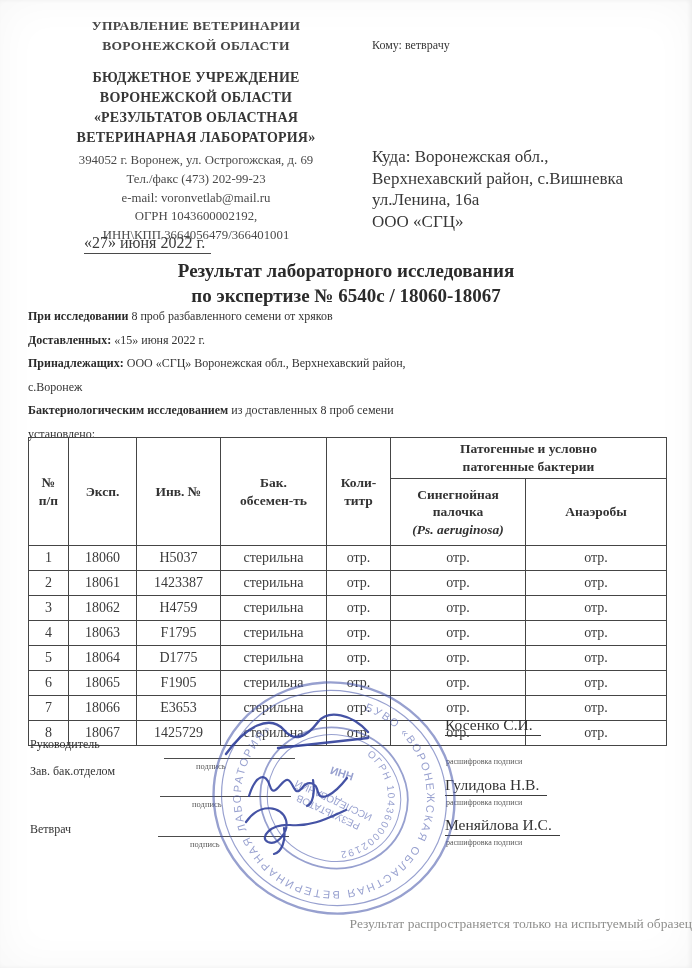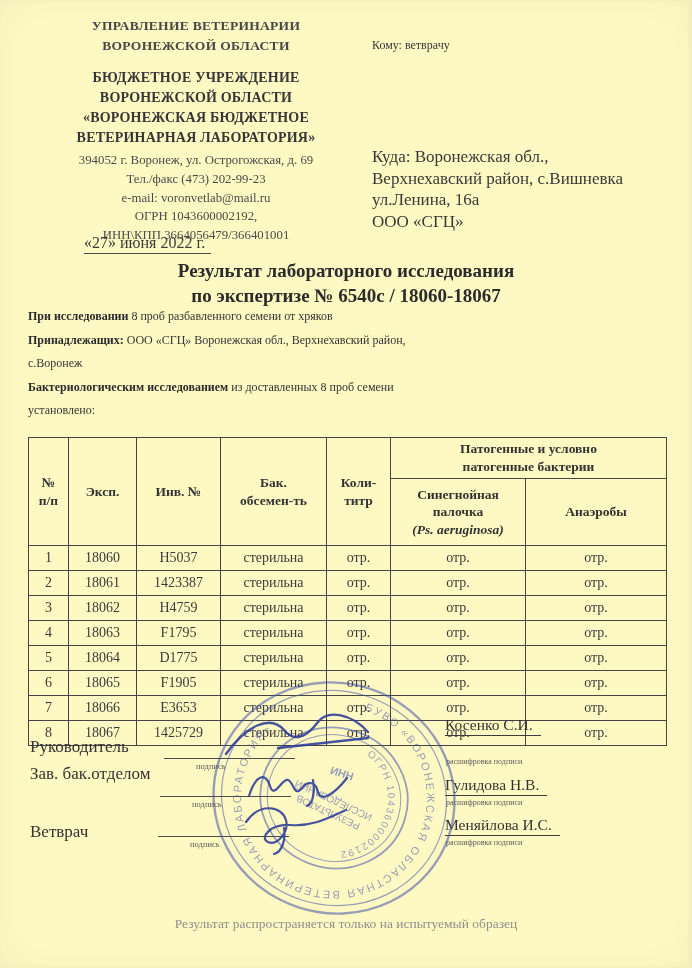--- a/index.html
+++ b/index.html
@@ -1,21 +1,21 @@
 <!DOCTYPE html>
 <html lang="ru"><head>
 <meta charset="utf-8">
 <style>
   html,body{margin:0;padding:0;}
   body{background:#e8e8e6;}
   .page{
     position:relative;
     width:692px;height:968px;
     margin:0 auto;
-    background:#fef9c3;
+    background:#ffffff;
     font-family:"Liberation Serif","DejaVu Serif",serif;
     color:#2e2e2e;
     overflow:hidden;
     box-shadow:inset 0 0 45px rgba(0,0,0,.035), inset -2px 0 4px rgba(0,0,0,.05);
   }
   
   .lh{position:absolute;left:38px;top:16px;width:316px;text-align:center;}
   .lh-authority{font-weight:bold;font-size:13.5px;line-height:1.45;color:#474747;letter-spacing:.3px;}
   .lh-org{margin-top:13px;font-weight:bold;font-size:14px;line-height:1.42;color:#363636;letter-spacing:.2px;}
   .lh-addr{margin-top:3px;font-size:12.8px;line-height:1.48;color:#4a4a4a;}
@@ -40,45 +40,45 @@
     text-align:center;vertical-align:middle;
     padding:1px 2px;
   }
   table.results{border:1.6px solid #3d3d3d;}
   table.results th{font-weight:bold;font-size:13.5px;line-height:1.3;color:#333;white-space:pre-line;}
   table.results td{font-size:14px;color:#3a3a3a;height:22px;}
   th.group-h{height:38px;}
   tr.subhead th{height:64px;}
   .lat-ital{font-style:italic;font-weight:bold;}
   
-  .sig-role{position:absolute;left:30px;font-size:17px;color:#333;}
+  .sig-role{position:absolute;left:30px;font-size:12px;color:#333;}
   .sig-line{position:absolute;height:1px;background:#4c4c4c;}
   .sig-sub{position:absolute;font-size:8.5px;color:#555;}
   .sig-name{position:absolute;font-size:15.5px;color:#333;border-bottom:1px solid #3c3c3c;padding:0 8px 1px 0;}
   .sig-decode{position:absolute;font-size:8px;color:#5a5a5a;}
   .ink{position:absolute;pointer-events:none;}
   
   .stamp{position:absolute;left:203px;top:676px;width:262px;height:246px;opacity:.55;}
   
-  .footer{position:absolute;left:0;top:916px;width:100%;text-align:center;font-size:13.5px;color:#8f8f8d;}
+  .footer{position:absolute;left:0;top:916px;width:100%;text-align:right;font-size:13.5px;color:#8f8f8d;}
 </style>
 </head>
 <body>
 
 <div class="page">
 
   <div class="lh">
     <div class="lh-authority">
       <div>УПРАВЛЕНИЕ ВЕТЕРИНАРИИ</div>
       <div>ВОРОНЕЖСКОЙ ОБЛАСТИ</div>
     </div>
     <div class="lh-org">
       <div>БЮДЖЕТНОЕ УЧРЕЖДЕНИЕ</div>
       <div>ВОРОНЕЖСКОЙ ОБЛАСТИ</div>
-      <div>«ВОРОНЕЖСКАЯ БЮДЖЕТНОЕ</div>
+      <div>«РЕЗУЛЬТАТОВ ОБЛАСТНАЯ</div>
       <div>ВЕТЕРИНАРНАЯ ЛАБОРАТОРИЯ»</div>
     </div>
     <div class="lh-addr">
       <div>394052 г. Воронеж, ул. Острогожская, д. 69</div>
       <div>Тел./факс (473) 202-99-23</div>
       <div>e-mail: voronvetlab@mail.ru</div>
       <div>ОГРН 1043600002192,</div>
       <div>ИНН\КПП 3664056479/366401001</div>
     </div>
   </div>
@@ -93,20 +93,21 @@
     <div>ООО «СГЦ»</div>
   </div>
 
   <div class="title">
     <div>Результат лабораторного исследования</div>
     <div>по экспертизе № 6540с / 18060-18067</div>
   </div>
 
   <div class="bodytext">
     <div><b>При исследовании</b><span> 8 проб разбавленного семени от хряков</span></div>
+    <div><b>Доставленных:</b><span> «15» июня 2022 г.</span></div>
     <div><b>Принадлежащих:</b><span> ООО «СГЦ» Воронежская обл., Верхнехавский район,</span></div>
     <div>с.Воронеж</div>
     <div><b>Бактериологическим исследованием</b><span> из доставленных 8 проб семени</span></div>
     <div>установлено:</div>
   </div>
 
   <div class="tblwrap">
     <table class="results">
       <colgroup>
         <col style="width:40px">

